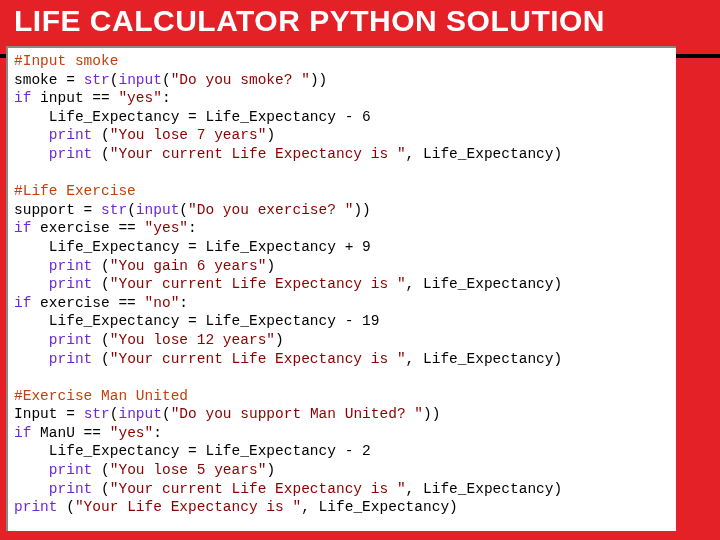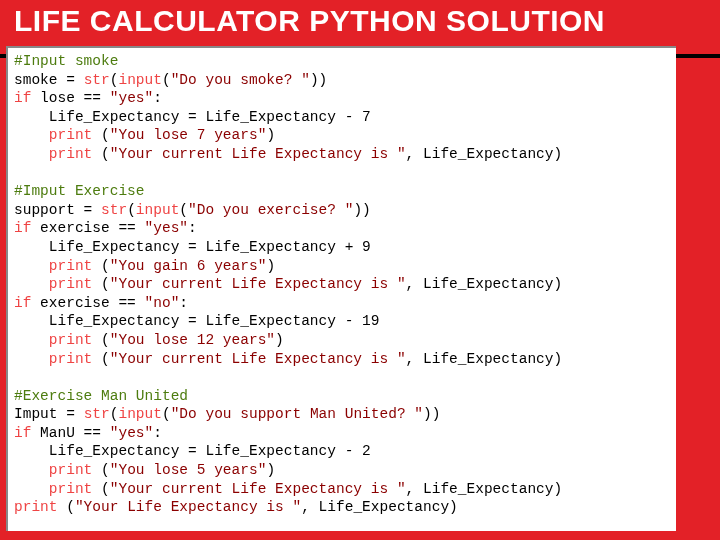--- a/index.html
+++ b/index.html
@@ -34,51 +34,51 @@
     border-top: 2px solid #888;
     border-left: 2px solid #888;
     padding: 4px 6px;
   }
   pre {
     font-family: Consolas, "Courier New", monospace;
     font-size: 14.5px;
     line-height: 18.6px;
     white-space: pre;
   }
-  .c-comment { color: #4d7c0f; }
-  .c-kw { color: #ef4444; }
+  .c-comment { color: #c2410c; }
+  .c-kw { color: #6d28d9; }
   .c-str { color: #8b0000; }
   .c-plain { color: #000; }
 </style>
 </head>
 <body>
 
 <div class="slide">
   <div class="title">LIFE CALCULATOR PYTHON SOLUTION</div>
 
   <div class="code-frame">
 <pre><span class="c-comment">#Input smoke</span>
 <span class="c-plain"><span>smoke = </span><span class="c-kw">str</span><span>(</span><span class="c-kw">input</span><span>(</span><span class="c-str">"Do you smoke? "</span><span>))</span></span>
-<span class="c-plain"><span class="c-kw">if</span><span> lose == </span><span class="c-str">"yes"</span><span>:</span></span>
-<span class="c-plain">    Life_Expectancy = Life_Expectancy - 7</span>
+<span class="c-plain"><span class="c-kw">if</span><span> input == </span><span class="c-str">"yes"</span><span>:</span></span>
+<span class="c-plain">    Life_Expectancy = Life_Expectancy - 6</span>
 <span class="c-plain"><span>    </span><span class="c-kw">print</span><span> (</span><span class="c-str">"You lose 7 years"</span><span>)</span></span>
 <span class="c-plain"><span>    </span><span class="c-kw">print</span><span> (</span><span class="c-str">"Your current Life Expectancy is "</span><span>, Life_Expectancy)</span></span>
 <span></span>
-<span class="c-comment">#Imput Exercise</span>
+<span class="c-comment">#Life Exercise</span>
 <span class="c-plain"><span>support = </span><span class="c-kw">str</span><span>(</span><span class="c-kw">input</span><span>(</span><span class="c-str">"Do you exercise? "</span><span>))</span></span>
 <span class="c-plain"><span class="c-kw">if</span><span> exercise == </span><span class="c-str">"yes"</span><span>:</span></span>
 <span class="c-plain">    Life_Expectancy = Life_Expectancy + 9</span>
 <span class="c-plain"><span>    </span><span class="c-kw">print</span><span> (</span><span class="c-str">"You gain 6 years"</span><span>)</span></span>
 <span class="c-plain"><span>    </span><span class="c-kw">print</span><span> (</span><span class="c-str">"Your current Life Expectancy is "</span><span>, Life_Expectancy)</span></span>
 <span class="c-plain"><span class="c-kw">if</span><span> exercise == </span><span class="c-str">"no"</span><span>:</span></span>
 <span class="c-plain">    Life_Expectancy = Life_Expectancy - 19</span>
 <span class="c-plain"><span>    </span><span class="c-kw">print</span><span> (</span><span class="c-str">"You lose 12 years"</span><span>)</span></span>
 <span class="c-plain"><span>    </span><span class="c-kw">print</span><span> (</span><span class="c-str">"Your current Life Expectancy is "</span><span>, Life_Expectancy)</span></span>
 <span></span>
 <span class="c-comment">#Exercise Man United</span>
-<span class="c-plain"><span>Imput = </span><span class="c-kw">str</span><span>(</span><span class="c-kw">input</span><span>(</span><span class="c-str">"Do you support Man United? "</span><span>))</span></span>
+<span class="c-plain"><span>Input = </span><span class="c-kw">str</span><span>(</span><span class="c-kw">input</span><span>(</span><span class="c-str">"Do you support Man United? "</span><span>))</span></span>
 <span class="c-plain"><span class="c-kw">if</span><span> ManU == </span><span class="c-str">"yes"</span><span>:</span></span>
 <span class="c-plain">    Life_Expectancy = Life_Expectancy - 2</span>
 <span class="c-plain"><span>    </span><span class="c-kw">print</span><span> (</span><span class="c-str">"You lose 5 years"</span><span>)</span></span>
 <span class="c-plain"><span>    </span><span class="c-kw">print</span><span> (</span><span class="c-str">"Your current Life Expectancy is "</span><span>, Life_Expectancy)</span></span>
 <span class="c-plain"><span class="c-kw">print</span><span> (</span><span class="c-str">"Your Life Expectancy is "</span><span>, Life_Expectancy)</span></span></pre>
   </div>
 </div>
 
 </body></html>

